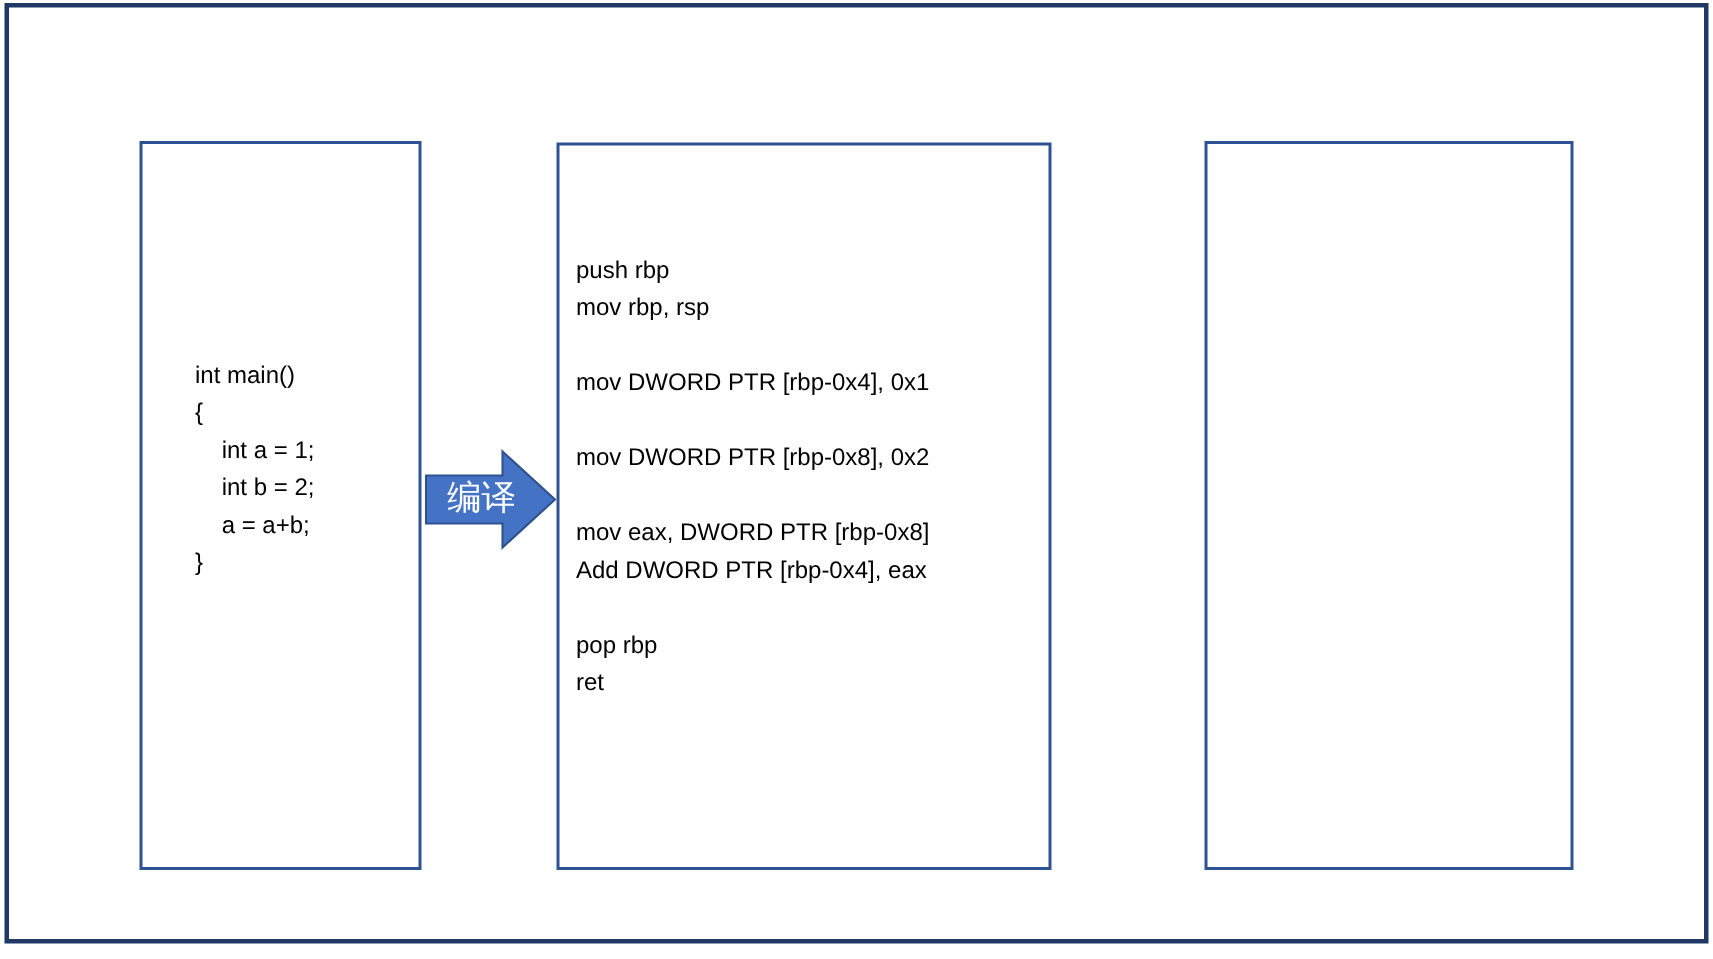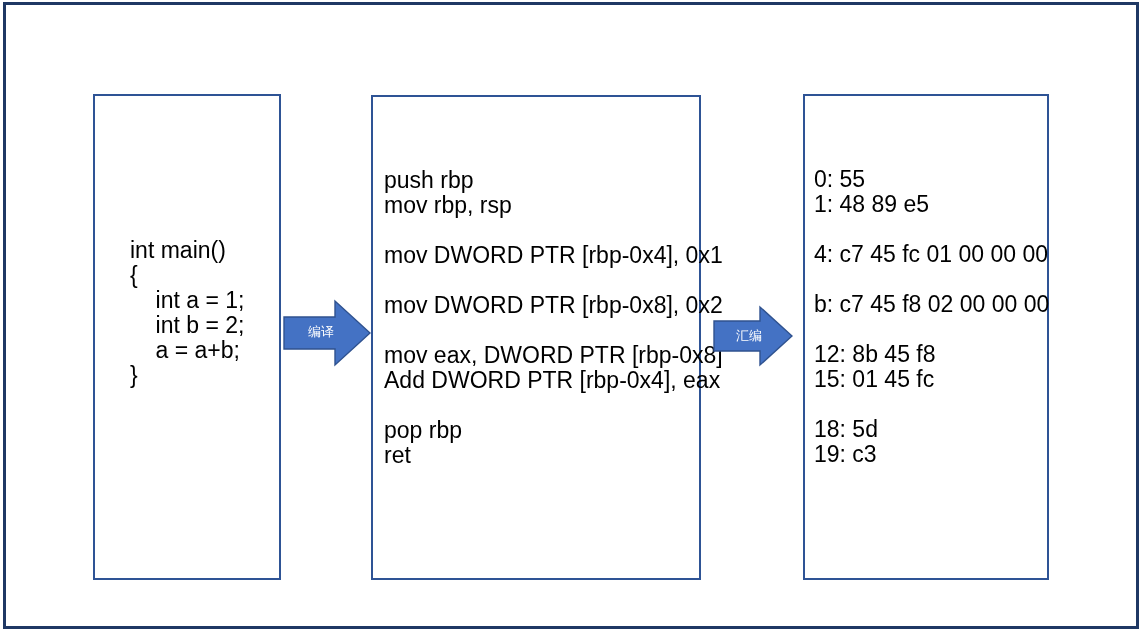--- a/index.html
+++ b/index.html
@@ -36,39 +36,39 @@
     border: 2px solid #2E5395;
     background: #ffffff;
     box-sizing: border-box;
   }
   #box-source  { left: 87px;  top: 89px; width: 188px; height: 486px; }
   #box-asm     { left: 365px; top: 90px; width: 330px; height: 485px; }
   #box-machine { left: 797px; top: 89px; width: 246px; height: 486px; }
 
   .code-block {
     position: absolute;
-    font-size: 23px;
+    font-size: 16px;
     line-height: 25px;
     color: #000000;
     white-space: pre;
     letter-spacing: 0px;
   }
   #source-code  { left: 124px; top: 233px; }
   #asm-code     { left: 378px; top: 163px; }
   #machine-code { left: 808px; top: 162px; }
 
   
   .arrow {
     position: absolute;
   }
   .arrow svg { display: block; }
   .arrow-label {
     position: absolute;
     color: #ffffff;
-    font-size: 13px;
+    font-size: 23px;
     line-height: 19px;
     white-space: nowrap;
     text-align: center;
   }
   #arrow-compile  { left: 277px; top: 294px; }
   #arrow-compile .arrow-label  { left: 10px; top: 23px; width: 56px; }
   #arrow-assemble { left: 707px; top: 300px; }
   #arrow-assemble .arrow-label { left: 10px; top: 21px; width: 52px; }
 </style>
 </head>
@@ -94,41 +94,23 @@
 mov DWORD PTR [rbp-0x4], 0x1
 
 mov DWORD PTR [rbp-0x8], 0x2
 
 mov eax, DWORD PTR [rbp-0x8]
 Add DWORD PTR [rbp-0x4], eax
 
 pop rbp
 ret</div>
 
-    <div class="code-block" id="machine-code">0: 55
-1: 48 89 e5
-
-4: c7 45 fc 01 00 00 00
-
-b: c7 45 f8 02 00 00 00
-
-12: 8b 45 f8
-15: 01 45 fc
-
-18: 5d
-19: c3</div>
 
     <div class="arrow" id="arrow-compile">
       <svg width="88" height="68" viewBox="0 0 88 68">
         <polygon points="1,18 52,18 52,2 87,34 52,66 52,50 1,50" fill="#4472C4" stroke="#2F528F" stroke-width="1.4" stroke-linejoin="miter"></polygon>
       </svg>
       <span class="arrow-label">编译</span>
     </div>
 
-    <div class="arrow" id="arrow-assemble">
-      <svg width="80" height="62" viewBox="0 0 80 62">
-        <polygon points="1,16 47,16 47,2 79,31 47,60 47,46 1,46" fill="#4472C4" stroke="#2F528F" stroke-width="1.4" stroke-linejoin="miter"></polygon>
-      </svg>
-      <span class="arrow-label">汇编</span>
-    </div>
 
   </div>
 </div>
 
 </body></html>

